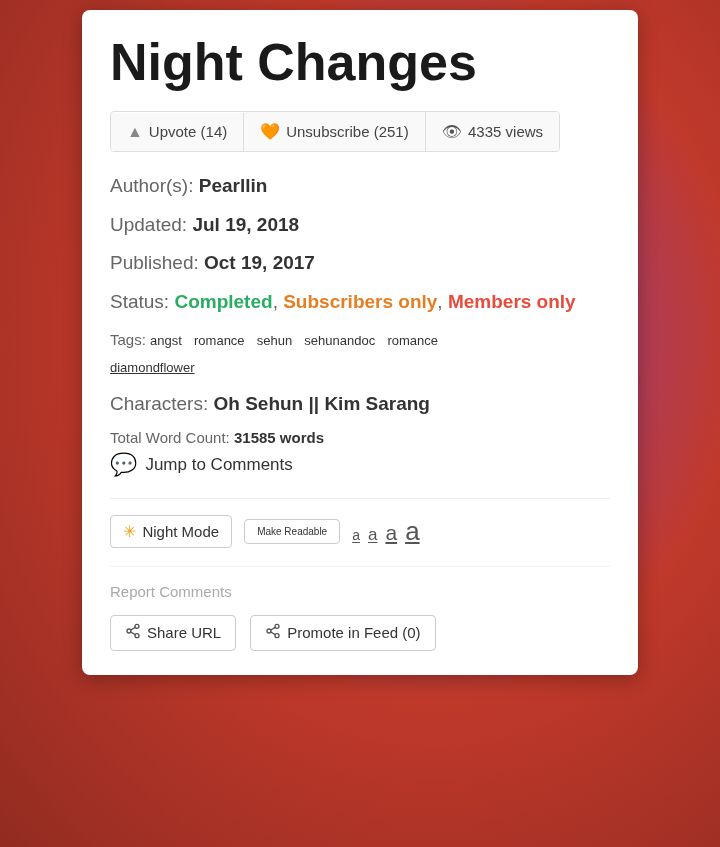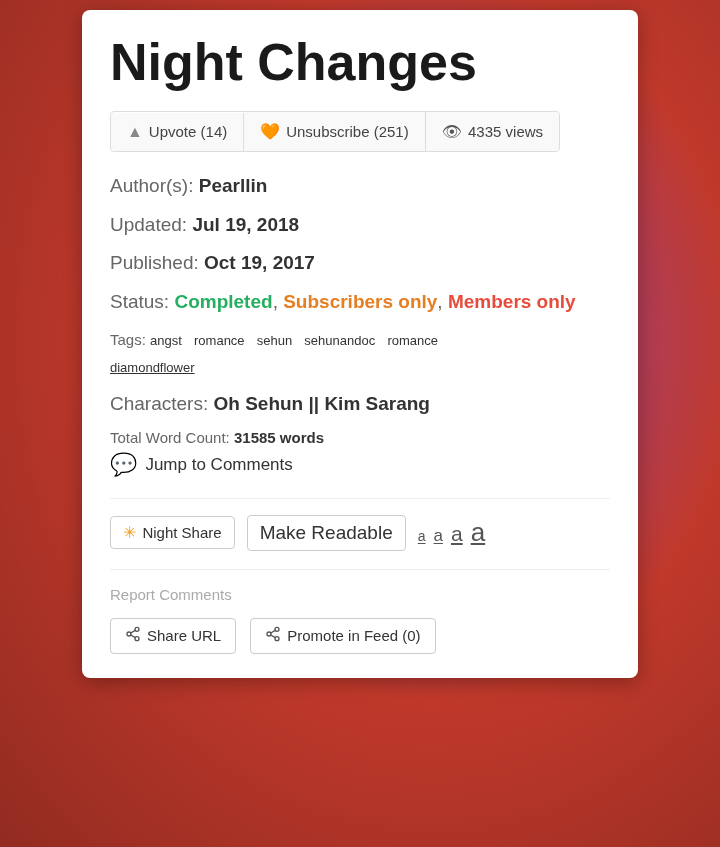--- a/index.html
+++ b/index.html
@@ -185,21 +185,21 @@
       background: none;
       border: 1px solid #ccc;
       border-radius: 4px;
       padding: 6px 12px;
     }
 
     .make-readable-btn {
       display: flex;
       align-items: center;
       gap: 6px;
-      font-size: 19px;
+      font-size: 10px;
       color: #333;
       cursor: pointer;
       background: none;
       border: 1px solid #ccc;
       border-radius: 4px;
       padding: 6px 12px;
     }
 
     .font-sizes {
       display: flex;
@@ -335,21 +335,21 @@
   <button class="jump-comments-btn">
     <span class="chat-icon">💬</span>
     <span>Jump to Comments</span>
   </button>
 
   <hr class="divider">
 
   <div class="tool-bar">
     <button class="night-mode-btn">
       <span class="sun-icon">✳</span>
-      <span>Night Share</span>
+      <span>Night Mode</span>
     </button>
     <button class="make-readable-btn">
       <span>Make Readable</span>
     </button>
     <div class="font-sizes">
       <span class="font-size-a s1">a</span>
       <span class="font-size-a s2">a</span>
       <span class="font-size-a s3">a</span>
       <span class="font-size-a s4">a</span>
     </div>

